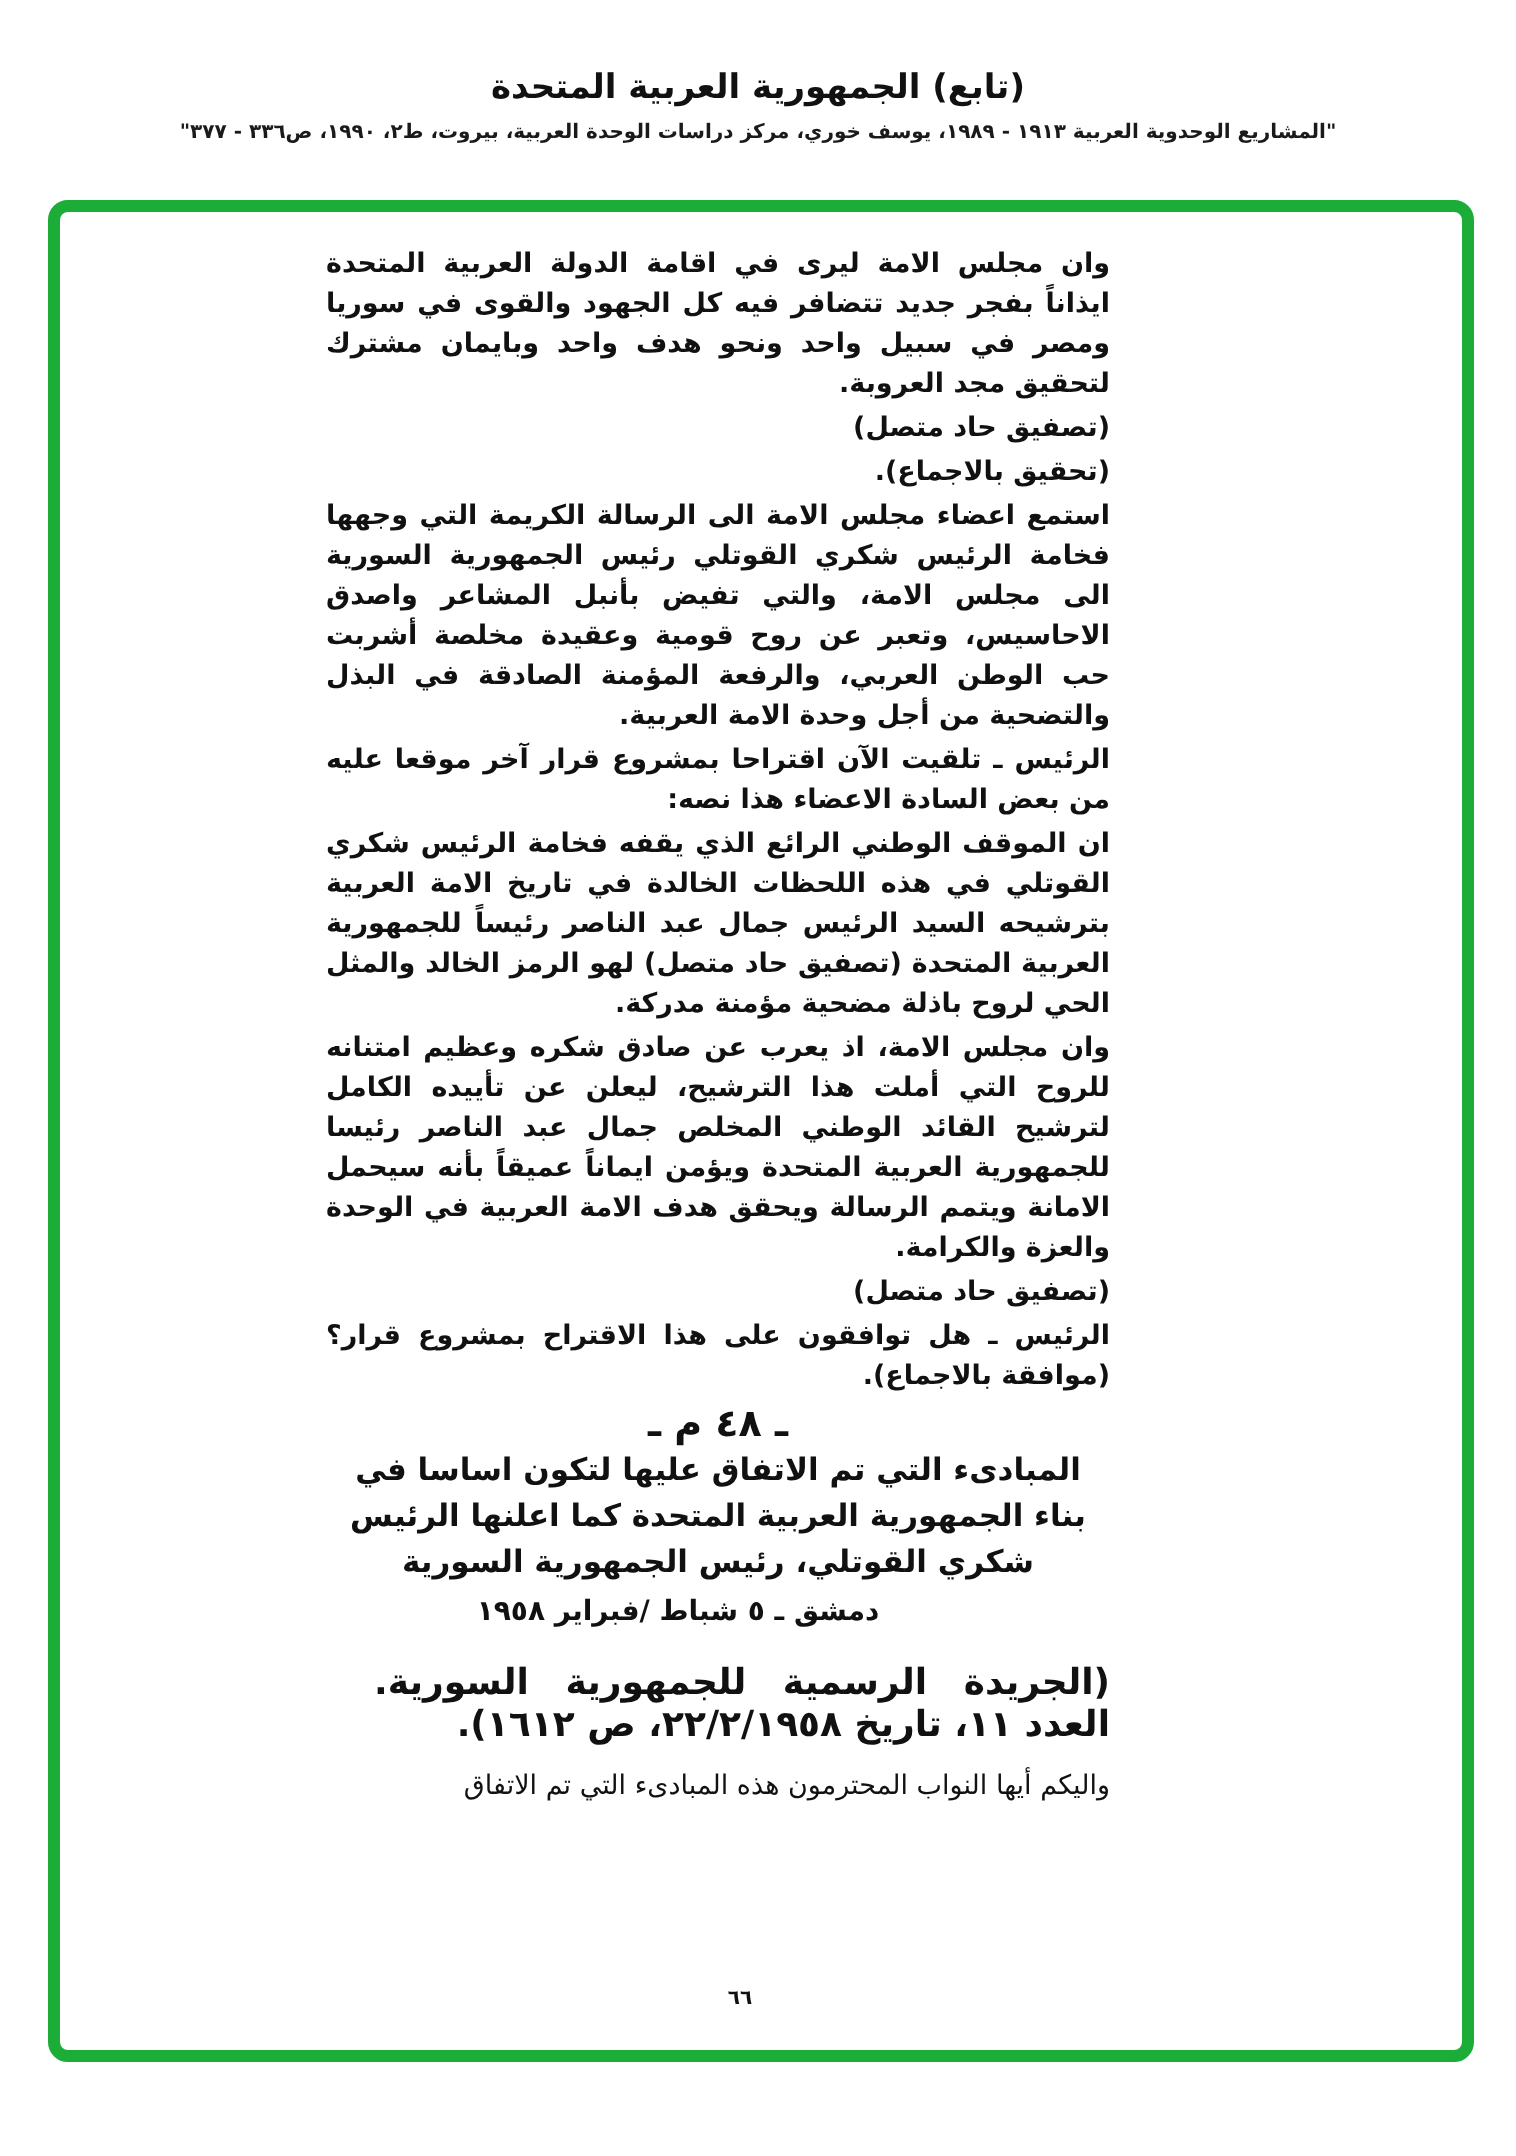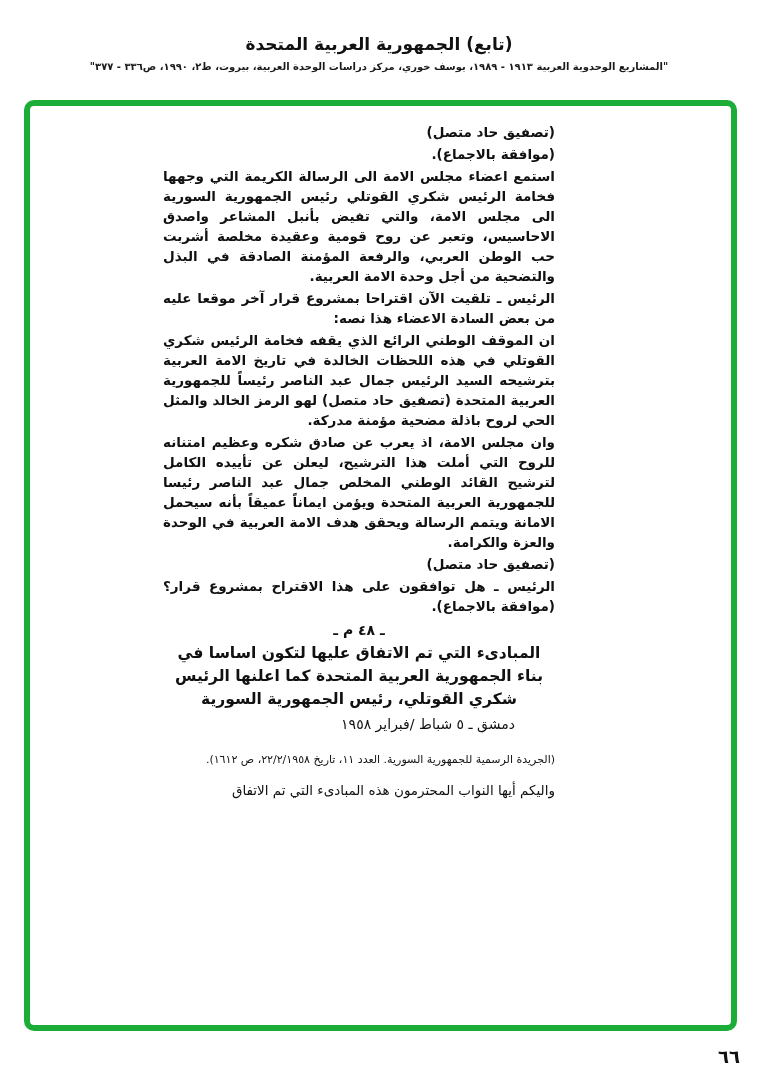--- a/index.html
+++ b/index.html
@@ -42,69 +42,72 @@
   .body-par{
     margin:0 0 2px 0;
     font-size:13.5px;
     font-weight:bold;
     line-height:20px;
     text-align:justify;
     text-align-last:right;
   }
   .section-marker{
     margin:4px 0 2px 0;
-    font-size:14px;font-weight:bold;
+    font-size:19px;font-weight:bold;
     text-align:center;line-height:20px;
   }
   .doc-heading{
     margin:2px 0 2px 0;
     font-size:15.5px;font-weight:bold;
     line-height:23px;
     text-align:center;
   }
   .dateline{
     margin:1px 0 0 0;
-    font-size:14px;font-weight:normal;
+    font-size:14px;font-weight:bold;
     line-height:22px;
+    text-align:center;
     padding-left:0;padding-right:40px;
     box-sizing:border-box;
   }
   .citation{
     margin:14px 0 0 0;
     padding-left:24px;
-    font-size:11px;font-weight:normal;
+    font-size:18px;font-weight:bold;
     line-height:21px;
     text-align:justify;text-align-last:right;
   }
   .closing-line{
     margin:10px 0 0 0;
     font-size:13.5px;font-weight:normal;
     line-height:21px;
     text-align:justify;text-align-last:right;
   }
   
   .page-number{
-    position:absolute;left:0;top:1046px;width:740px;
-    font-size:18px;font-weight:bold;
+    position:absolute;left:0;top:994px;width:740px;
+    text-align:center;
+    font-size:10px;font-weight:bold;
   }
 </style>
 </head>
 <body>
 
 <div class="page-header">
   <div class="page-title">(تابع) الجمهورية العربية المتحدة</div>
   <div class="page-source">"المشاريع الوحدوية العربية ١٩١٣ - ١٩٨٩، يوسف خوري، مركز دراسات الوحدة العربية، بيروت، ط٢، ١٩٩٠، ص٣٣٦ - ٣٧٧"</div>
 </div>
 
 <div class="green-frame" style="border-color: rgb(27, 173, 55);"></div>
 
 <div class="text-column">
   <div>
+      <p class="body-par">وان مجلس الامة ليرى في اقامة الدولة العربية المتحدة ايذاناً بفجر جديد تتضافر فيه كل الجهود والقوى في سوريا ومصر في سبيل واحد ونحو هدف واحد وبايمان مشترك لتحقيق مجد العروبة.</p>
       <p class="body-par">(تصفيق حاد متصل)</p>
-      <p class="body-par">(موافقة بالاجماع).</p>
+      <p class="body-par">(تحقيق بالاجماع).</p>
       <p class="body-par">استمع اعضاء مجلس الامة الى الرسالة الكريمة التي وجهها فخامة الرئيس شكري القوتلي رئيس الجمهورية السورية الى مجلس الامة، والتي تفيض بأنبل المشاعر واصدق الاحاسيس، وتعبر عن روح قومية وعقيدة مخلصة أشربت حب الوطن العربي، والرفعة المؤمنة الصادقة في البذل والتضحية من أجل وحدة الامة العربية.</p>
       <p class="body-par">الرئيس ـ تلقيت الآن اقتراحا بمشروع قرار آخر موقعا عليه من بعض السادة الاعضاء هذا نصه:</p>
       <p class="body-par">ان الموقف الوطني الرائع الذي يقفه فخامة الرئيس شكري القوتلي في هذه اللحظات الخالدة في تاريخ الامة العربية بترشيحه السيد الرئيس جمال عبد الناصر رئيساً للجمهورية العربية المتحدة (تصفيق حاد متصل) لهو الرمز الخالد والمثل الحي لروح باذلة مضحية مؤمنة مدركة.</p>
       <p class="body-par">وان مجلس الامة، اذ يعرب عن صادق شكره وعظيم امتنانه للروح التي أملت هذا الترشيح، ليعلن عن تأييده الكامل لترشيح القائد الوطني المخلص جمال عبد الناصر رئيسا للجمهورية العربية المتحدة ويؤمن ايماناً عميقاً بأنه سيحمل الامانة ويتمم الرسالة ويحقق هدف الامة العربية في الوحدة والعزة والكرامة.</p>
       <p class="body-par">(تصفيق حاد متصل)</p>
       <p class="body-par">الرئيس ـ هل توافقون على هذا الاقتراح بمشروع قرار؟(موافقة بالاجماع).</p>
     </div>
   <div class="section-marker">ـ ٤٨ م ـ</div>
   <div class="doc-heading">المبادىء التي تم الاتفاق عليها لتكون اساسا في بناء الجمهورية العربية المتحدة كما اعلنها الرئيس شكري القوتلي، رئيس الجمهورية السورية</div>
   <div class="dateline">دمشق ـ ٥ شباط /فبراير ١٩٥٨</div>

